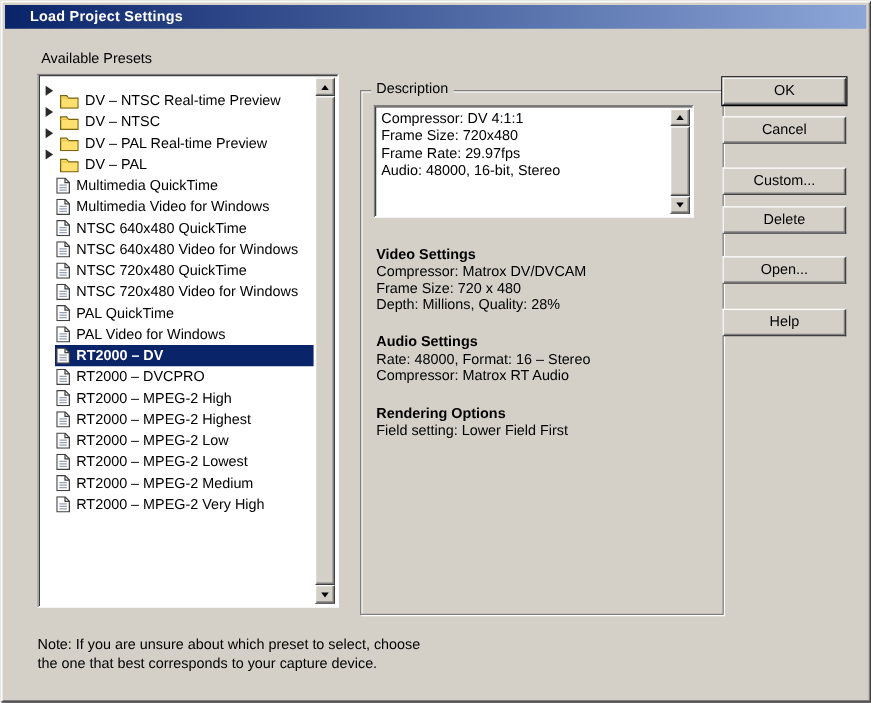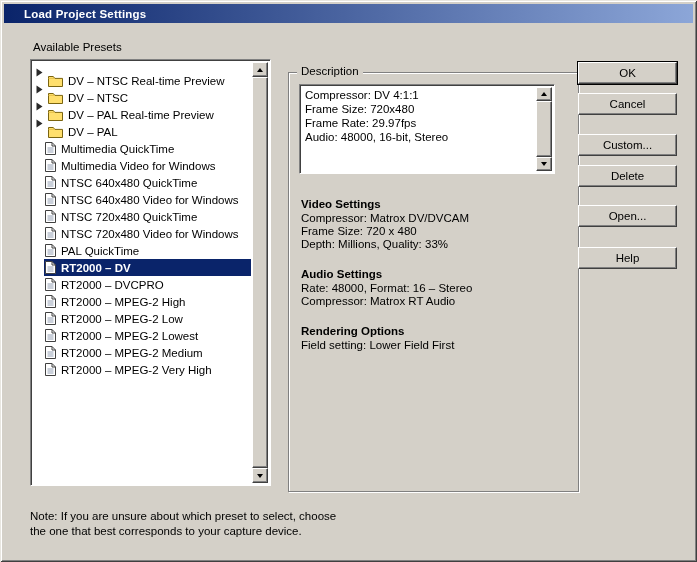--- a/index.html
+++ b/index.html
@@ -234,20 +234,31 @@
             <svg class="ic" width="11" height="13" viewBox="0 0 11 13">
               <path d="M0.5 0.5 H7 L10.5 4 V12.5 H0.5 Z" fill="#fff" stroke="#404040"></path>
               <path d="M7 0.5 V4 H10.5" fill="none" stroke="#404040"></path>
               <path d="M2.5 6 H8.5 M2.5 8 H8.5 M2.5 10 H8.5" stroke="#94a0b4" stroke-width="1"></path>
             </svg>
             <span class="plabel">PAL QuickTime</span>
           </span>
         </div>
         <div class="prow">
           <span class="lead file"></span>
+          <span class="pcontent">
+            <svg class="ic" width="11" height="13" viewBox="0 0 11 13">
+              <path d="M0.5 0.5 H7 L10.5 4 V12.5 H0.5 Z" fill="#fff" stroke="#404040"></path>
+              <path d="M7 0.5 V4 H10.5" fill="none" stroke="#404040"></path>
+              <path d="M2.5 6 H8.5 M2.5 8 H8.5 M2.5 10 H8.5" stroke="#94a0b4" stroke-width="1"></path>
+            </svg>
+            <span class="plabel">PAL Video for Windows</span>
+          </span>
+        </div>
+        <div class="prow">
+          <span class="lead file"></span>
           <span class="pcontent selected">
             <svg class="ic" width="11" height="13" viewBox="0 0 11 13">
               <path d="M0.5 0.5 H7 L10.5 4 V12.5 H0.5 Z" fill="#fff" stroke="#404040"></path>
               <path d="M7 0.5 V4 H10.5" fill="none" stroke="#404040"></path>
               <path d="M2.5 6 H8.5 M2.5 8 H8.5 M2.5 10 H8.5" stroke="#94a0b4" stroke-width="1"></path>
             </svg>
             <span class="plabel">RT2000 – DV</span>
           </span>
         </div>
         <div class="prow">
@@ -263,20 +274,31 @@
         </div>
         <div class="prow">
           <span class="lead file"></span>
           <span class="pcontent">
             <svg class="ic" width="11" height="13" viewBox="0 0 11 13">
               <path d="M0.5 0.5 H7 L10.5 4 V12.5 H0.5 Z" fill="#fff" stroke="#404040"></path>
               <path d="M7 0.5 V4 H10.5" fill="none" stroke="#404040"></path>
               <path d="M2.5 6 H8.5 M2.5 8 H8.5 M2.5 10 H8.5" stroke="#94a0b4" stroke-width="1"></path>
             </svg>
             <span class="plabel">RT2000 – MPEG-2 High</span>
+          </span>
+        </div>
+        <div class="prow">
+          <span class="lead file"></span>
+          <span class="pcontent">
+            <svg class="ic" width="11" height="13" viewBox="0 0 11 13">
+              <path d="M0.5 0.5 H7 L10.5 4 V12.5 H0.5 Z" fill="#fff" stroke="#404040"></path>
+              <path d="M7 0.5 V4 H10.5" fill="none" stroke="#404040"></path>
+              <path d="M2.5 6 H8.5 M2.5 8 H8.5 M2.5 10 H8.5" stroke="#94a0b4" stroke-width="1"></path>
+            </svg>
+            <span class="plabel">RT2000 – MPEG-2 Highest</span>
           </span>
         </div>
         <div class="prow">
           <span class="lead file"></span>
           <span class="pcontent">
             <svg class="ic" width="11" height="13" viewBox="0 0 11 13">
               <path d="M0.5 0.5 H7 L10.5 4 V12.5 H0.5 Z" fill="#fff" stroke="#404040"></path>
               <path d="M7 0.5 V4 H10.5" fill="none" stroke="#404040"></path>
               <path d="M2.5 6 H8.5 M2.5 8 H8.5 M2.5 10 H8.5" stroke="#94a0b4" stroke-width="1"></path>
             </svg>
@@ -339,21 +361,21 @@
         <div class="sb-thumb"></div>
         <div class="sb-btn sb-down"></div>
       </div>
     </div>
 
     <div class="desc-sections">
         <div class="sec">
           <div class="sec-h">Video Settings</div>
           <div class="sec-l">Compressor: Matrox DV/DVCAM</div>
           <div class="sec-l">Frame Size: 720 x 480</div>
-          <div class="sec-l">Depth: Millions, Quality: 33%</div>
+          <div class="sec-l">Depth: Millions, Quality: 28%</div>
         </div>
         <div class="sec">
           <div class="sec-h">Audio Settings</div>
           <div class="sec-l">Rate: 48000, Format: 16 – Stereo</div>
           <div class="sec-l">Compressor: Matrox RT Audio</div>
         </div>
         <div class="sec">
           <div class="sec-h">Rendering Options</div>
           <div class="sec-l">Field setting: Lower Field First</div>
         </div>

